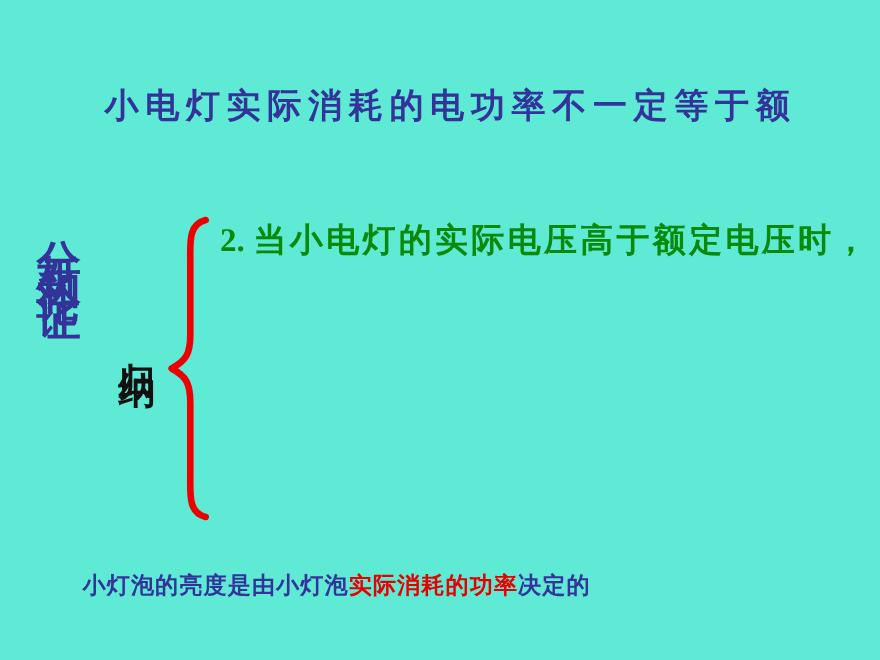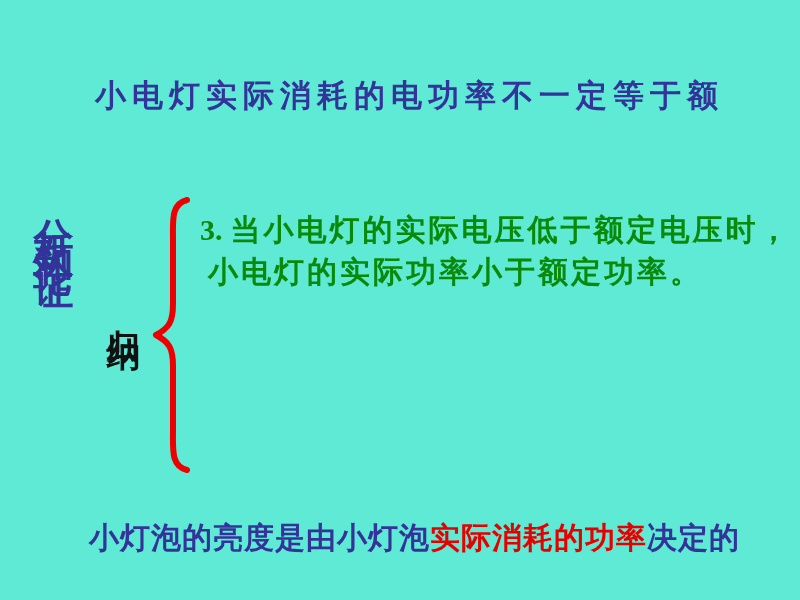--- a/index.html
+++ b/index.html
@@ -68,23 +68,23 @@
   }
   .point .pnum {
     margin-right: 8px;
     letter-spacing: 0;
   }
   .point .indent {
     padding-left: 8px;
   }
   .footer {
     position: absolute;
-    left: 89px;
+    left: 75px;
     top: 518px;
-    font-size: 30px;
+    font-size: 21px;
     font-weight: bold;
     letter-spacing: 1px;
     white-space: nowrap;
   }
   .footer .blue { color: #333399; }
   .footer .red  { color: #e60000; }
 </style>
 </head>
 <body>
 
@@ -105,28 +105,25 @@
              C 27 128, 23 134, 10 141
              C 23 148, 27 154, 27 172
              L 27 236
              C 27 256, 25 272, 41 276" fill="none" stroke="#ee0000" stroke-width="6" stroke-linecap="round" stroke-linejoin="round"></path>
   </svg>
 
   <div class="points">
 
 
     <div class="point">
+      <div>
+        <span class="pnum">2.</span><span>当小电灯的实际电压高于额定电压时，</span>
+      </div>
     </div>
 
-    <div class="point">
-      <div>
-        <span class="pnum">3.</span><span>当小电灯的实际电压低于额定电压时，</span>
-      </div>
-      <div class="indent">小电灯的实际功率小于额定功率。</div>
-    </div>
 
   </div>
 
   <div class="footer">
     <span class="blue">小灯泡的亮度是由小灯泡</span><span class="red">实际消耗的功率</span><span class="blue">决定的</span>
   </div>
 
 </div>
 
 </body></html>

